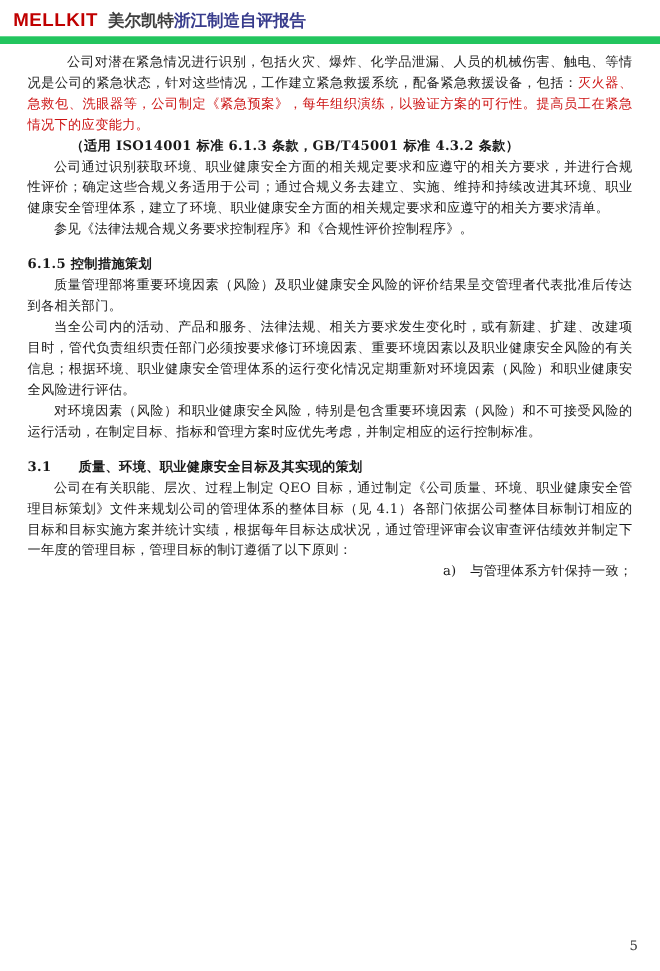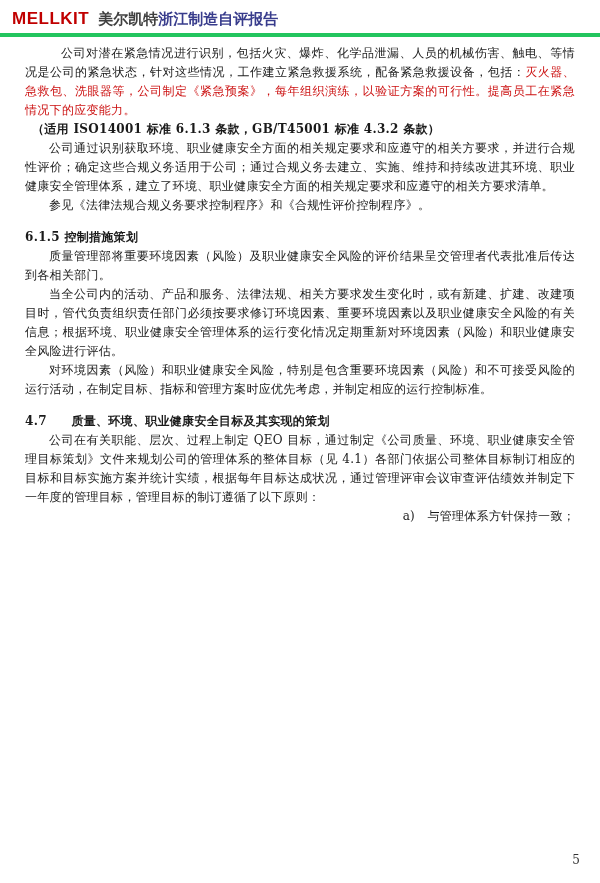--- a/index.html
+++ b/index.html
@@ -8,21 +8,21 @@
     width:600px;height:883px;
     background:#ffffff;
     font-family:"DejaVu Serif","Liberation Serif",serif;
     color:var(--c-text,#1a1a1a);
     overflow:hidden;
     box-sizing:border-box;
   }
   
   .doc-header{
     padding:9px 0 4px 12px;
-    border-bottom:4px solid #22c55e;
+    border-bottom:7px solid #22c55e;
     white-space:nowrap;
   }
   .brand{
     color:var(--c-brand,#c00000);
     font-weight:bold;
     font-size:17px;
     font-family:"Liberation Sans","DejaVu Sans",sans-serif;
     letter-spacing:.5px;
   }
   .company{
@@ -46,21 +46,21 @@
   }
   .para{margin:0;text-indent:2em;}
   .para.indent-lg{text-indent:3em;}
   .para.no-justify{text-align:right;}
   .block-heading{
     font-weight:bold;
     margin:13px 0 0 0;
     text-align:left;
   }
   .block-heading.tight{margin-top:0;}
-  .block-heading.indent-sm{padding-left:7px;}
+  .block-heading.indent-sm{padding-left:7px;margin-left:32px;}
   .red{color:var(--c-red,#cc1111);}
   
   .page-number{
     position:absolute;
     right:20px;bottom:16px;
     font-size:12px;
     color:#333;
   }
 </style>
 </head>
@@ -75,20 +75,20 @@
 
   <div class="doc-body">
       <p class="para indent-lg"><span>公司对潜在紧急情况进行识别，包括火灾、爆炸、化学品泄漏、人员的机械伤害、触电、等情况是公司的紧急状态，针对这些情况，工作建立紧急救援系统，配备紧急救援设备，包括：</span><span class="red">灭火器、急救包、洗眼器等，公司制定《紧急预案》，每年组织演练，以验证方案的可行性。提高员工在紧急情况下的应变能力。</span></p>
       <div class="block-heading tight indent-sm">（适用 ISO14001 标准 6.1.3 条款，GB/T45001 标准 4.3.2 条款）</div>
       <p class="para"><span>公司通过识别获取环境、职业健康安全方面的相关规定要求和应遵守的相关方要求，并进行合规性评价；确定这些合规义务适用于公司；通过合规义务去建立、实施、维持和持续改进其环境、职业健康安全管理体系，建立了环境、职业健康安全方面的相关规定要求和应遵守的相关方要求清单。</span></p>
       <p class="para"><span>参见《法律法规合规义务要求控制程序》和《合规性评价控制程序》。</span></p>
       <div class="block-heading">6.1.5 控制措施策划</div>
       <p class="para"><span>质量管理部将重要环境因素（风险）及职业健康安全风险的评价结果呈交管理者代表批准后传达到各相关部门。</span></p>
       <p class="para"><span>当全公司内的活动、产品和服务、法律法规、相关方要求发生变化时，或有新建、扩建、改建项目时，管代负责组织责任部门必须按要求修订环境因素、重要环境因素以及职业健康安全风险的有关信息；根据环境、职业健康安全管理体系的运行变化情况定期重新对环境因素（风险）和职业健康安全风险进行评估。</span></p>
       <p class="para"><span>对环境因素（风险）和职业健康安全风险，特别是包含重要环境因素（风险）和不可接受风险的运行活动，在制定目标、指标和管理方案时应优先考虑，并制定相应的运行控制标准。</span></p>
-      <div class="block-heading">4.7　　质量、环境、职业健康安全目标及其实现的策划</div>
+      <div class="block-heading">3.1　　质量、环境、职业健康安全目标及其实现的策划</div>
       <p class="para"><span>公司在有关职能、层次、过程上制定 QEO 目标，通过制定《公司质量、环境、职业健康安全管理目标策划》文件来规划公司的管理体系的整体目标（见 4.1）各部门依据公司整体目标制订相应的目标和目标实施方案并统计实绩，根据每年目标达成状况，通过管理评审会议审查评估绩效并制定下一年度的管理目标，管理目标的制订遵循了以下原则：</span></p>
       <p class="para no-justify"><span>a)　与管理体系方针保持一致；</span></p>
     </div>
 
   <div class="page-number">5</div>
 
 </div>
 
 </body></html>

